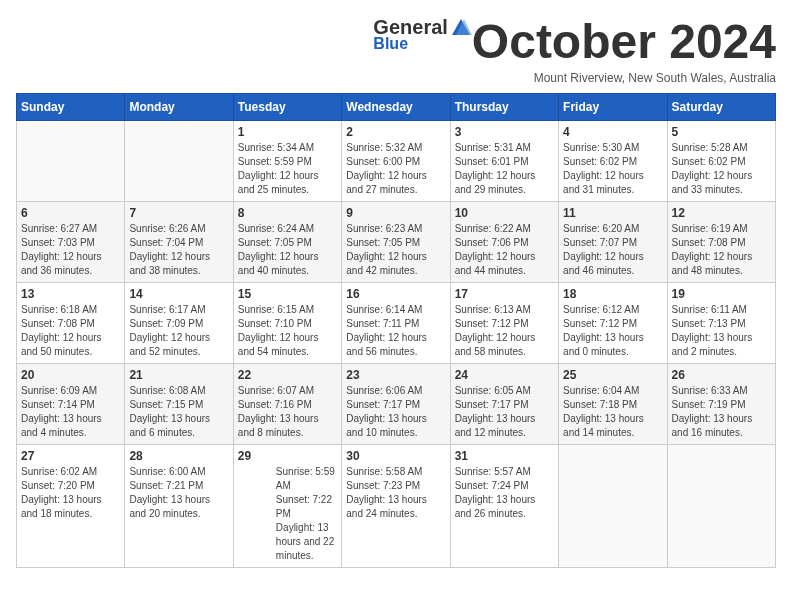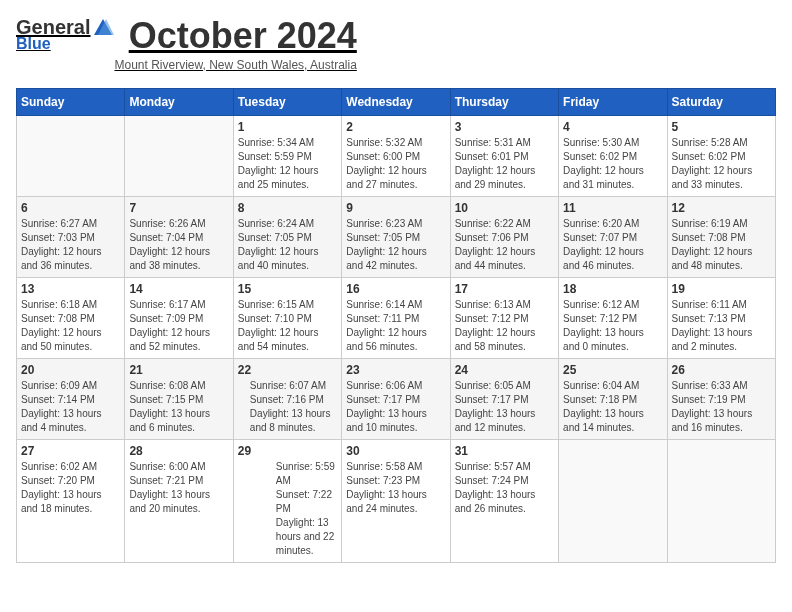--- a/index.html
+++ b/index.html
@@ -6,34 +6,33 @@
     body {
       font-family: Arial, sans-serif;
       background: #fff;
       width: 792px;
       min-height: 612px;
       padding: 16px;
     }
     .header-area {
       display: flex;
       align-items: flex-start;
-      justify-content: flex-start;
-      margin-bottom: 16px;
-      text-decoration: underline;
+      justify-content: flex-end;
+      margin-bottom: 8px;
     }
     .logo {
       display: flex;
       flex-direction: column;
       align-items: flex-start;
     }
     .title-area {
       text-align: right;
     }
     .month-title {
-      font-size: 36px;
+      font-size: 48px;
       font-weight: bold;
       color: #333;
       line-height: 1.1;
     }
     .location-title {
       font-size: 12px;
       color: #555;
       margin-top: 2px;
     }
     .calendar {
@@ -240,21 +239,21 @@
 Daylight: 13 hours and 4 minutes.</div>
         </td>
         <td>
           <span class="day-number">21</span>
           <div class="day-detail" style="white-space: pre-line;">Sunrise: 6:08 AM
 Sunset: 7:15 PM
 Daylight: 13 hours and 6 minutes.</div>
         </td>
         <td>
           <span class="day-number">22</span>
-          <div class="day-detail" style="white-space: pre-line; margin-left: 12px;">Sunrise: 6:07 AM
+          <div class="day-detail" style="white-space: pre-line;">Sunrise: 6:07 AM
 Sunset: 7:16 PM
 Daylight: 13 hours and 8 minutes.</div>
         </td>
         <td>
           <span class="day-number">23</span>
           <div class="day-detail" style="white-space: pre-line;">Sunrise: 6:06 AM
 Sunset: 7:17 PM
 Daylight: 13 hours and 10 minutes.</div>
         </td>
         <td>

